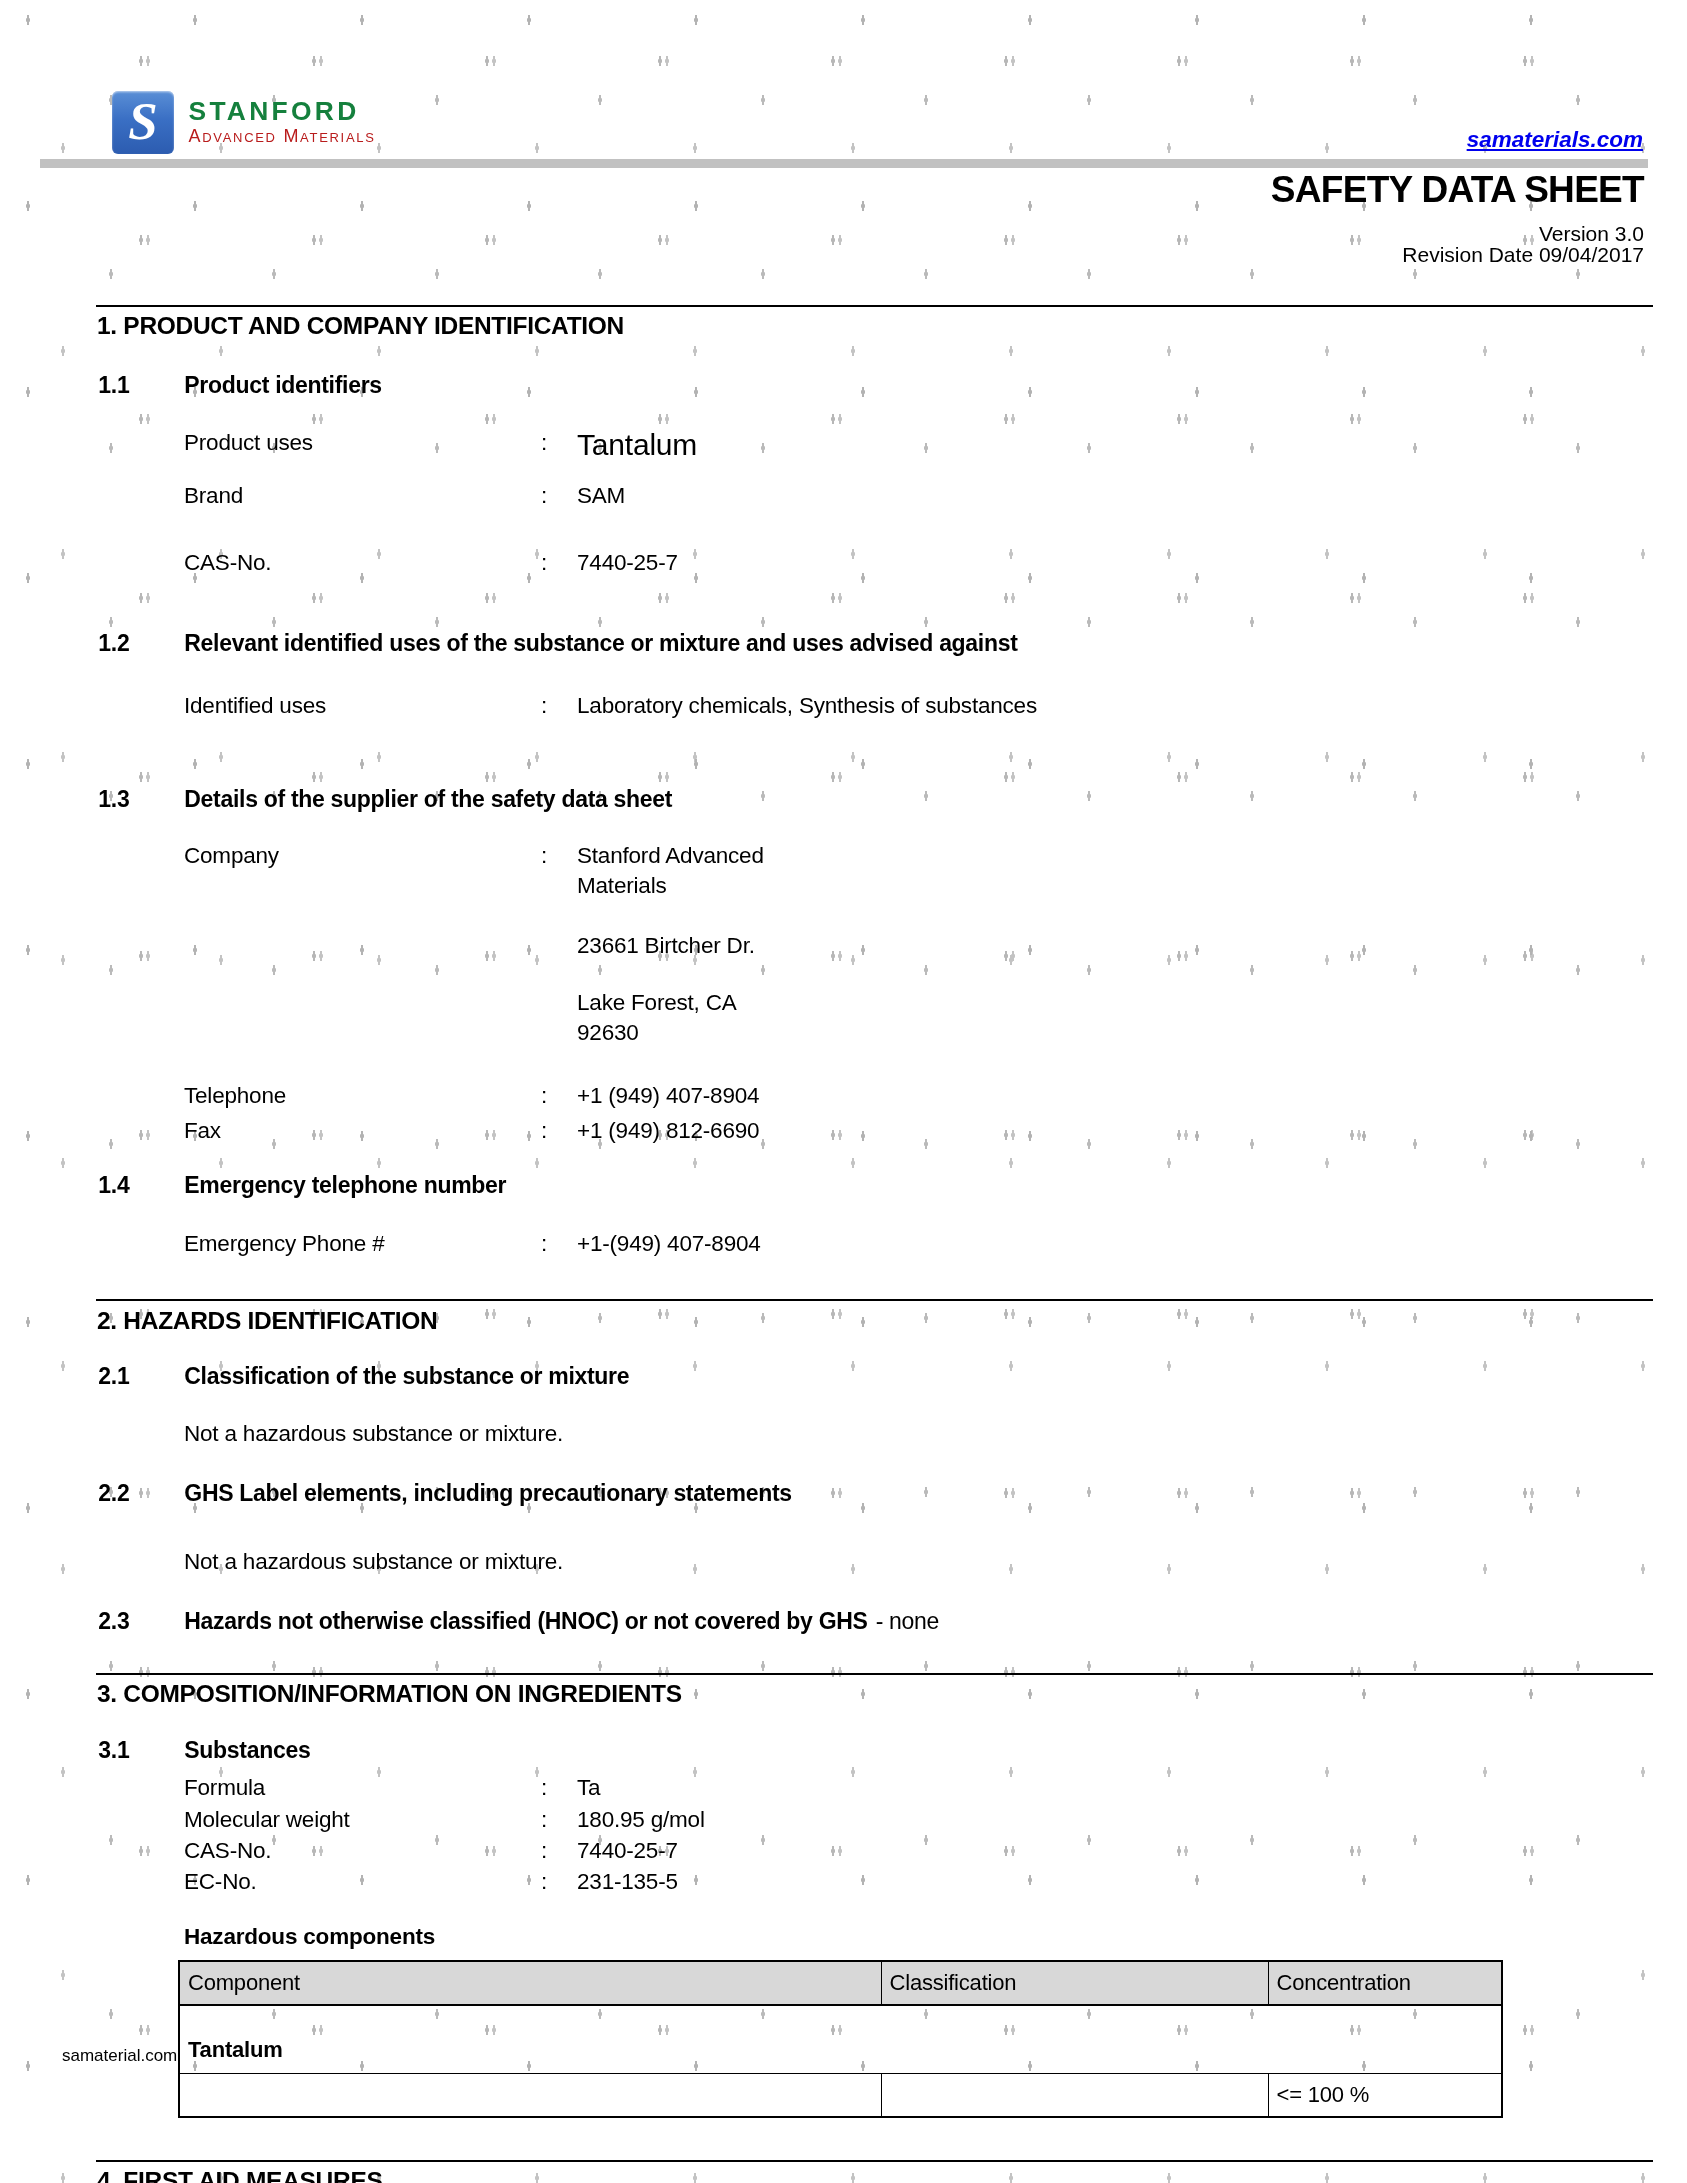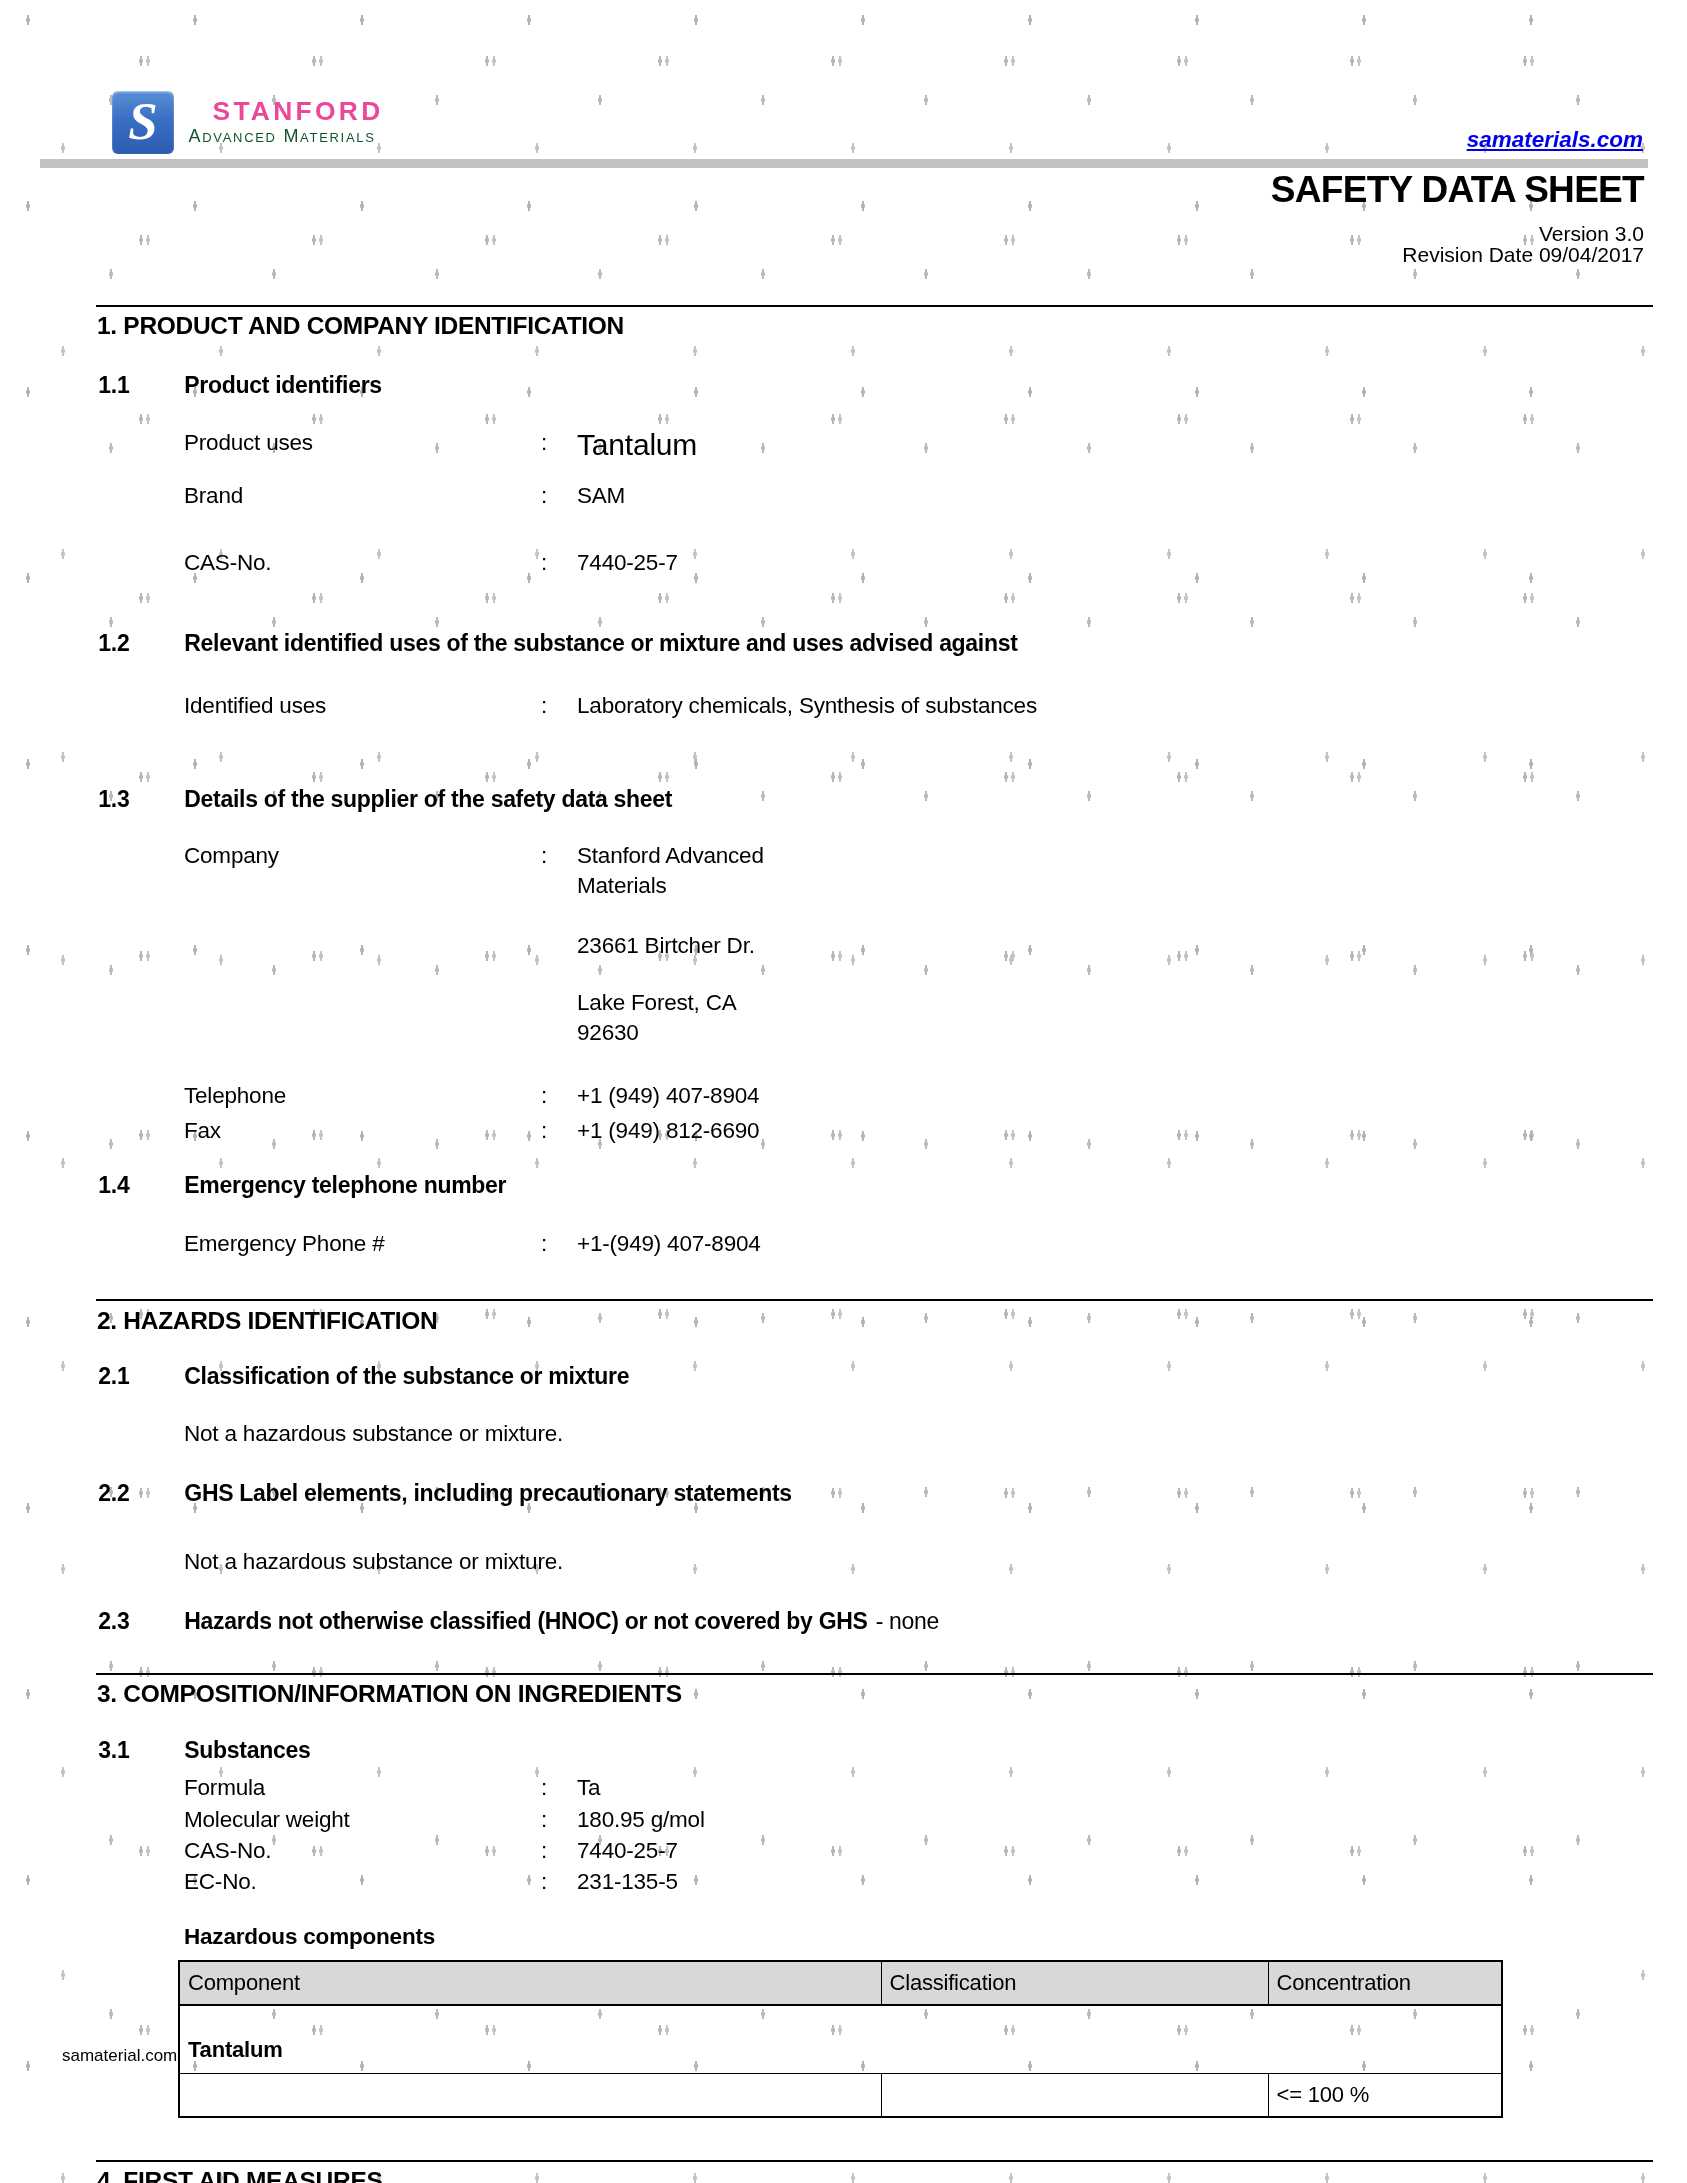--- a/index.html
+++ b/index.html
@@ -18,22 +18,22 @@
 
   
   .logo{position:absolute;left:112px;top:91px;display:flex;align-items:center;}
   .logo-badge{width:62px;height:63px;border-radius:6px;
     background:linear-gradient(180deg,#5a8fd6 0%,#3a6fc4 45%,#2c5cb0 100%);
     display:flex;align-items:center;justify-content:center;
     box-shadow:inset 0 1.3px 2px rgba(255,255,255,.55);}
   .logo-badge span{color:#fff;font-size:53px;font-weight:bold;font-style:italic;line-height:1;
     font-family:"Liberation Serif",serif;transform:translateY(-1.3px);}
   .logo-text{margin-left:14.5px;}
-  .logo-line1{font-size:26.4px;font-weight:bold;color:#ec4899;letter-spacing:3.3px;line-height:1.05;margin-left:24px;}
-  .logo-line2{font-size:18px;color:#14532d;letter-spacing:1.7px;font-variant:small-caps;line-height:1.15;}
+  .logo-line1{font-size:26.4px;font-weight:bold;color:#15803d;letter-spacing:3.3px;line-height:1.05;}
+  .logo-line2{font-size:18px;color:#b91c1c;letter-spacing:1.7px;font-variant:small-caps;line-height:1.15;}
 
   .website{position:absolute;right:45px;top:127px;font-size:22.5px;font-weight:bold;font-style:italic;
     color:#0000ee;text-decoration:underline;}
   .graybar{position:absolute;left:40px;top:159px;width:1608px;height:9.3px;background:#c1c1c1;}
   .doc-title{position:absolute;right:44px;top:169px;font-size:37px;font-weight:bold;letter-spacing:-0.7px;}
   .doc-version{position:absolute;right:44px;top:222px;font-size:21px;}
   .doc-revision{position:absolute;right:44px;top:243px;font-size:21px;}
 
   
   .content{position:absolute;left:93px;top:0;width:1560px;font-size:22.5px;letter-spacing:-0.2px;}

